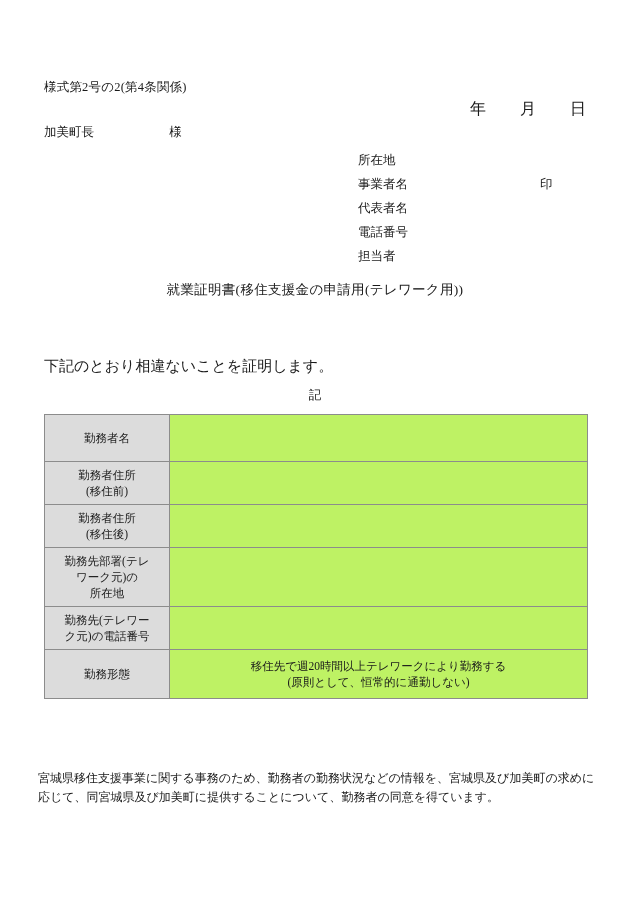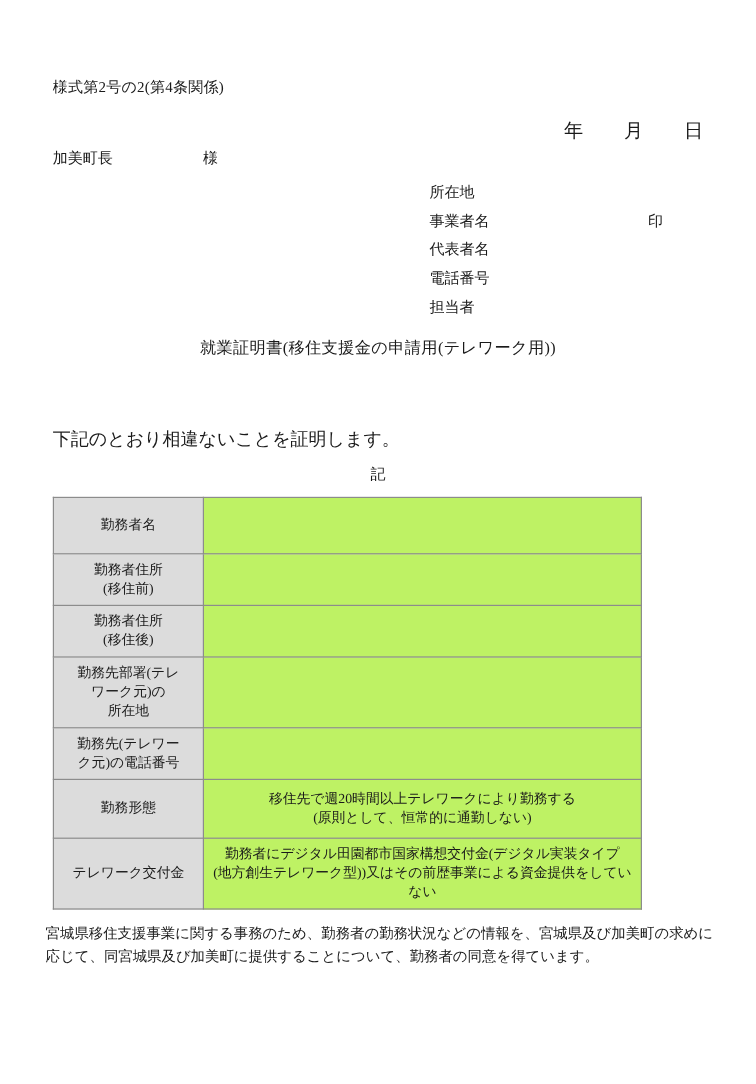--- a/index.html
+++ b/index.html
@@ -21,21 +21,21 @@
     inset: 0;
     width: 630px;
     height: 903px;
     overflow: hidden;
   }
 
   
   .form-no {
     position: absolute;
     left: 44px;
-    top: 65px;
+    top: 79px;
     font-size: 12.5px;
     letter-spacing: 0.2px;
     white-space: nowrap;
     text-align: right;
   }
   .date-line {
     position: absolute;
     left: 470px;
     top: 99px;
     font-size: 16px;
@@ -103,21 +103,21 @@
     width: 630px;
     text-align: center;
     font-size: 12.5px;
   }
 
   
   .tbl {
     position: absolute;
     left: 44px;
     top: 414px;
-    width: 491px;
+    width: 544px;
     border-collapse: collapse;
     table-layout: fixed;
     font-size: 11.5px;
   }
   .tbl td {
     border: 1px solid #8c8c8c;
     padding: 0;
     vertical-align: middle;
   }
   .tbl td.label {
@@ -238,27 +238,20 @@
         </td>
         <td class="value"></td>
       </tr>
       <tr class="r6">
         <td class="label">勤務形態</td>
         <td class="value">
           <div>移住先で週20時間以上テレワークにより勤務する</div>
           <div>(原則として、恒常的に通勤しない)</div>
         </td>
       </tr>
-      <tr class="r8">
-        <td class="label">テレワーク交付金</td>
-        <td class="value">
-          <div>勤務者にデジタル田園都市国家構想交付金(デジタル実装タイプ</div>
-          <div>(地方創生テレワーク型))又はその前歴事業による資金提供をしていない</div>
-        </td>
-      </tr>
     </tbody>
   </table>
 
   <div class="note">
     <span class="ln">宮城県移住支援事業に関する事務のため、勤務者の勤務状況などの情報を、宮城県及び加美町の求めに</span>
     <span class="ln">応じて、同宮城県及び加美町に提供することについて、勤務者の同意を得ています。</span>
   </div>
 
 </div>
 

